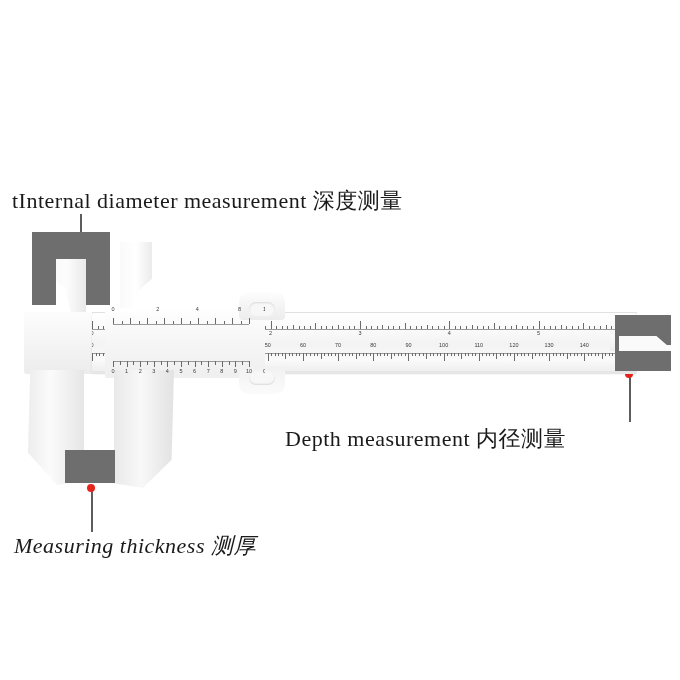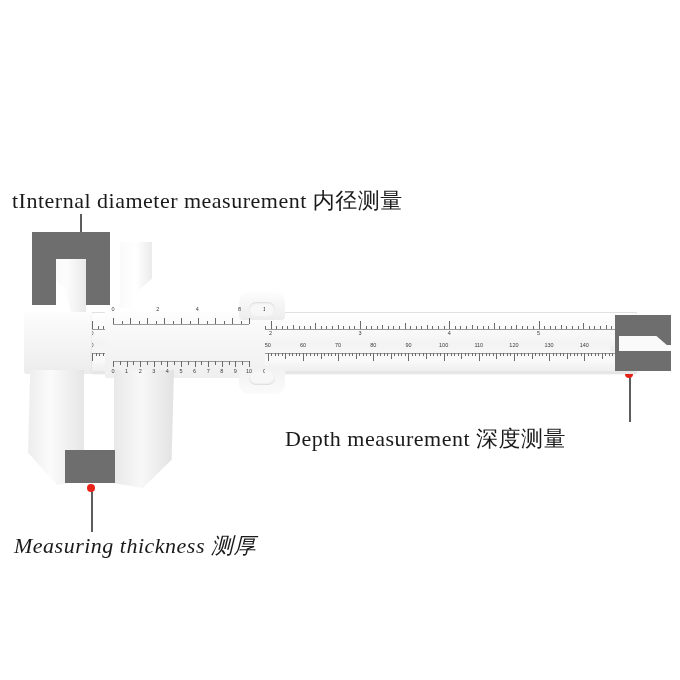--- a/index.html
+++ b/index.html
@@ -140,23 +140,23 @@
     position:absolute;font-family:"Liberation Sans",sans-serif;
     font-size:6px;color:#3c3c3c;white-space:nowrap;
   }
   .hline{position:absolute;background:#9a9a9a;height:1px;}
 </style>
 </head>
 <body>
 
 <div id="stage">
 
-  <div class="anno" id="anno-internal">tInternal diameter measurement 内径测量</div>
-
-  <div class="anno" id="anno-depth">Depth measurement 深度测量</div>
+  <div class="anno" id="anno-internal">tInternal diameter measurement 深度测量</div>
+
+  <div class="anno" id="anno-depth">Depth measurement 内径测量</div>
 
   <div class="anno" id="anno-thickness">Measuring thickness 测厚</div>
 
   <div class="leader v" style="left:80px;top:214px;height:28px;"></div>
   <div class="dot" style="left:76px;top:236px;background:#e8231a;"></div>
 
   <div class="leader v" style="left:629px;top:376px;height:46px;"></div>
   <div class="dot" style="left:625px;top:370px;background:#e8231a;"></div>
 
   <div class="leader v" style="left:91px;top:490px;height:42px;"></div>

